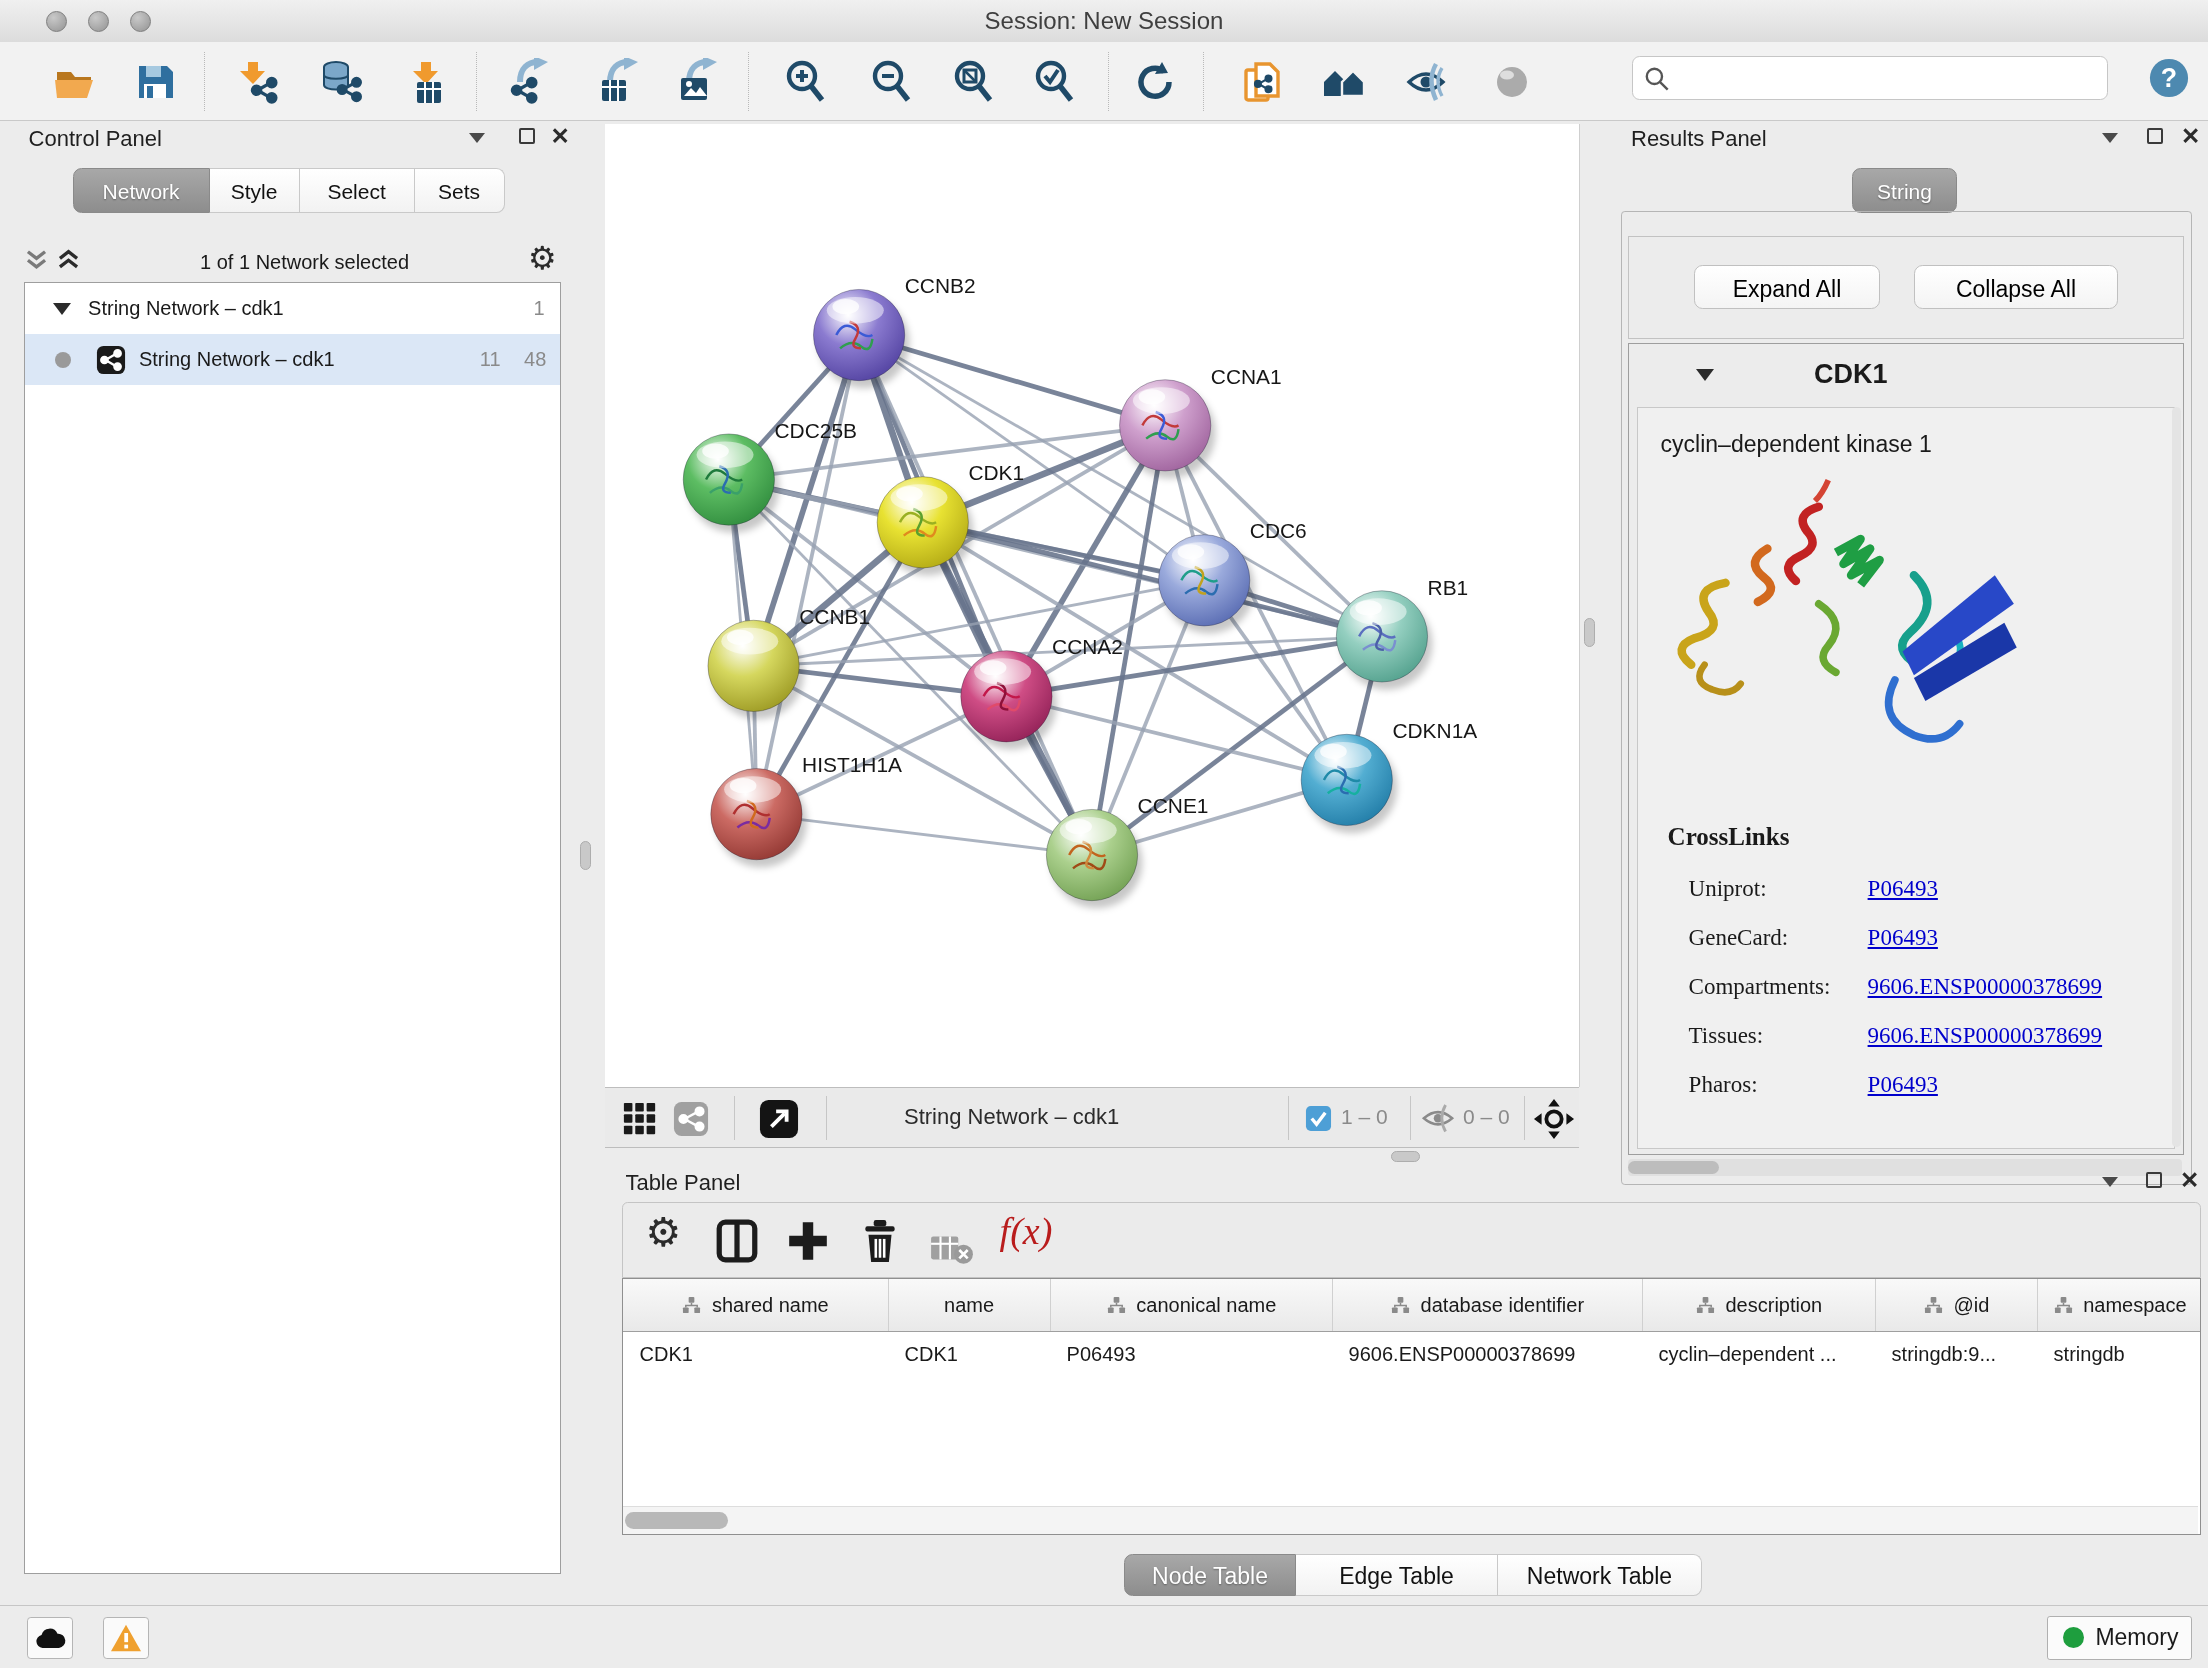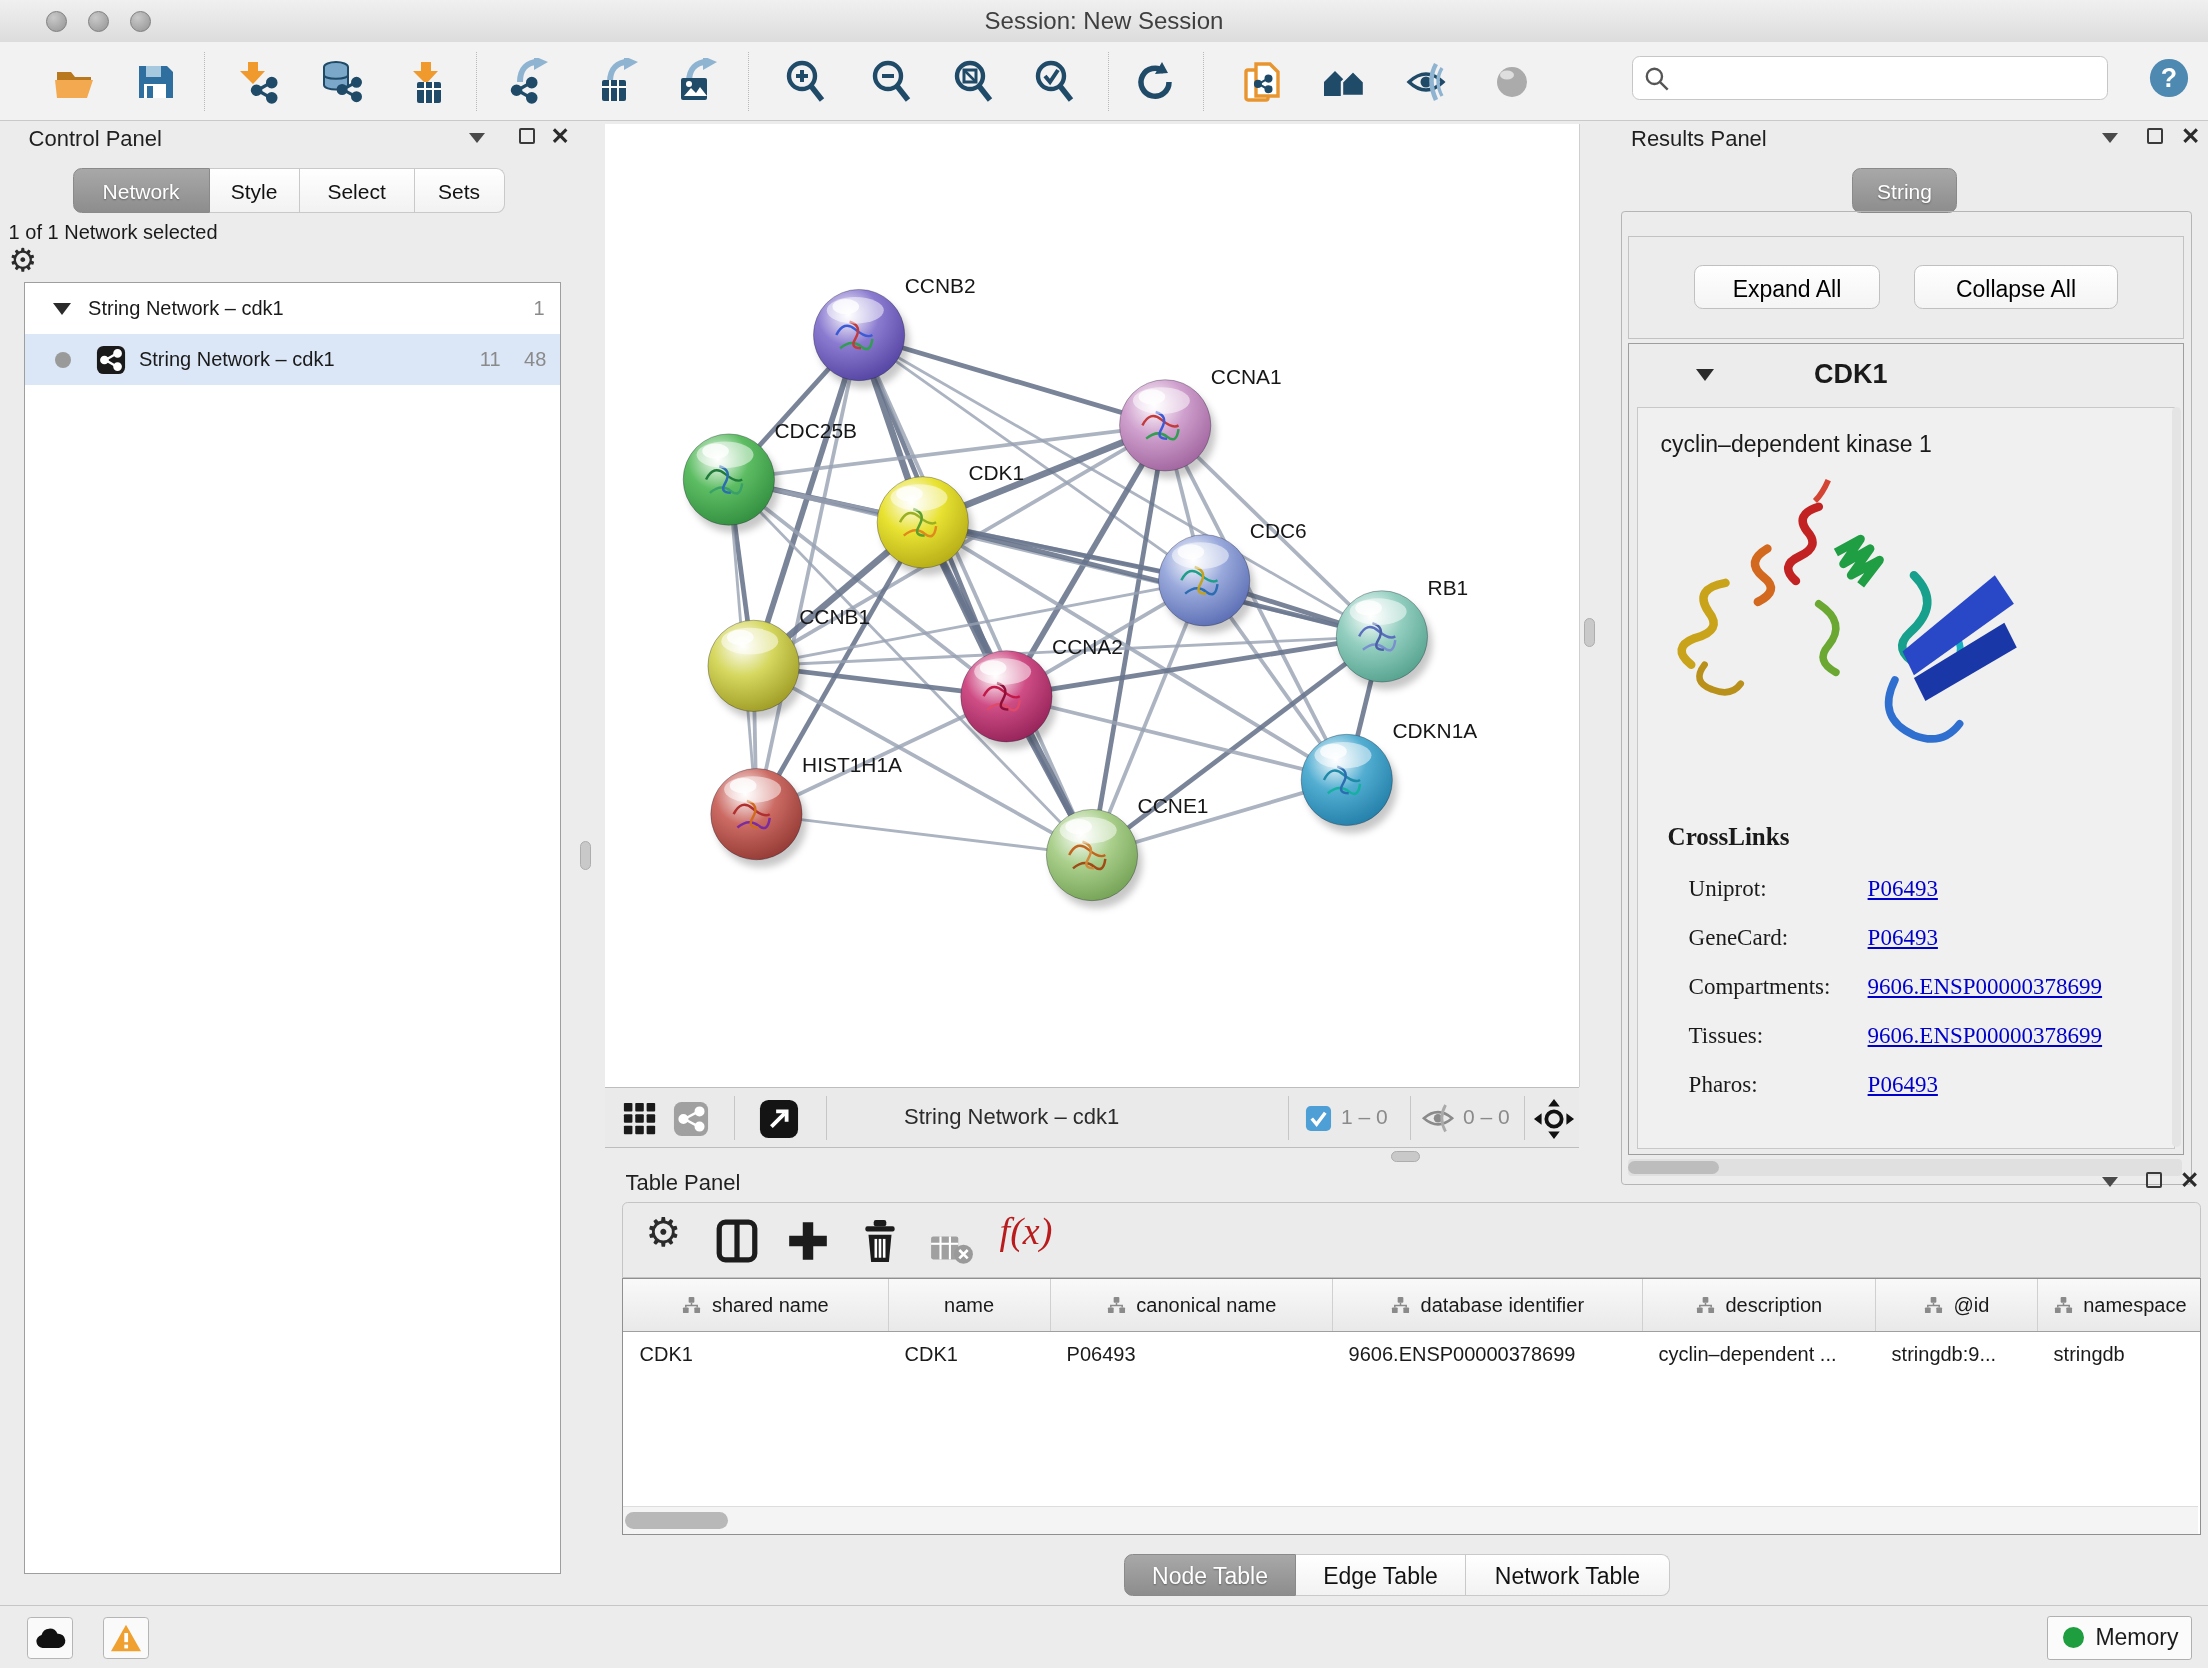--- a/index.html
+++ b/index.html
@@ -33,21 +33,21 @@
   
   .seg{display:flex;position:absolute;}
   .seg .tab{height:45px;line-height:45px;text-align:center;font-size:21px;background:linear-gradient(#ffffff,#f2f2f2);
             border:1px solid #c9c9c9;border-left:none;box-sizing:border-box;color:#111;}
   .seg .tab:first-child{border-left:1px solid #c9c9c9;border-radius:8.6px 0 0 8.6px;}
   .seg .tab:last-child{border-radius:0 8.6px 8.6px 0;}
   .seg .tab.active{background:linear-gradient(#a8a8a8,#8d8d8d);color:#fff;border-color:#8a8a8a;
                    text-shadow:0 1px 1.9px rgba(0,0,0,.35);}
   
   #control-panel{left:8.6px;top:120px;width:554px;height:1486px;}
-  #cp-toolbar-row{position:absolute;left:0;top:101px;width:533px;height:53px;display:flex;align-items:flex-start;flex-direction:column;}
+  #cp-toolbar-row{position:absolute;left:15px;top:101px;width:533px;height:53px;display:flex;align-items:flex-end;}
   #cp-tree{position:absolute;left:15px;top:162px;width:535px;height:1290px;background:#fff;border:1px solid #9e9e9e;}
   .tree-row{position:relative;height:51px;display:flex;align-items:center;font-size:20px;}
   .tree-row .cnt{position:absolute;color:#8a8a8a;}
   .tri-down{width:0;height:0;border-left:9.5px solid transparent;border-right:9.5px solid transparent;
             border-top:12.4px solid #2b2b2b;display:inline-block;}
   
   #net-canvas{left:605px;top:124px;width:974px;height:963px;background:#fff;border-right:1px solid #cfcfcf;}
   #net-toolbar{left:605px;top:1087px;width:974px;height:61px;background:#eaeaea;
                border-top:1px solid #bdbdbd;border-bottom:1px solid #bdbdbd;box-sizing:border-box;}
   .vtsep{position:absolute;top:7.6px;height:44px;width:0;border-left:1px solid #c6c6c6;}
@@ -777,21 +777,21 @@
         <div class="td" style="width: 233px; flex: 0 0 auto;">cyclin–dependent ...</div>
         <div class="td" style="width: 162px; flex: 0 0 auto;">stringdb:9...</div>
         <div class="td" style="width: 165px; flex: 0 0 auto;">stringdb</div>
       </div>
   </div>
   <div id="tp-hscroll">
       <div id="tp-hthumb"></div>
     </div>
   <div id="tp-tabs" class="seg">
       <div class="tab active" style="width: 172px;">Node Table</div>
-      <div class="tab" style="width: 170px;">Edge Table</div>
+      <div class="tab" style="width: 202px;">Edge Table</div>
       <div class="tab" style="width: 204px;">Network Table</div>
     </div>
 </div>
 
 <div id="status-bar" class="abs">
   <div class="sb-btn" style="left:27px">
     <svg width="32" height="23" viewBox="0 0 34 24">
       <path d="M9 22 a7 7 0 0 1 -1 -13.8 A9 9 0 0 1 25 7 a6.5 6.5 0 0 1 1.5 15z" fill="#111"></path>
     </svg>
   </div>

